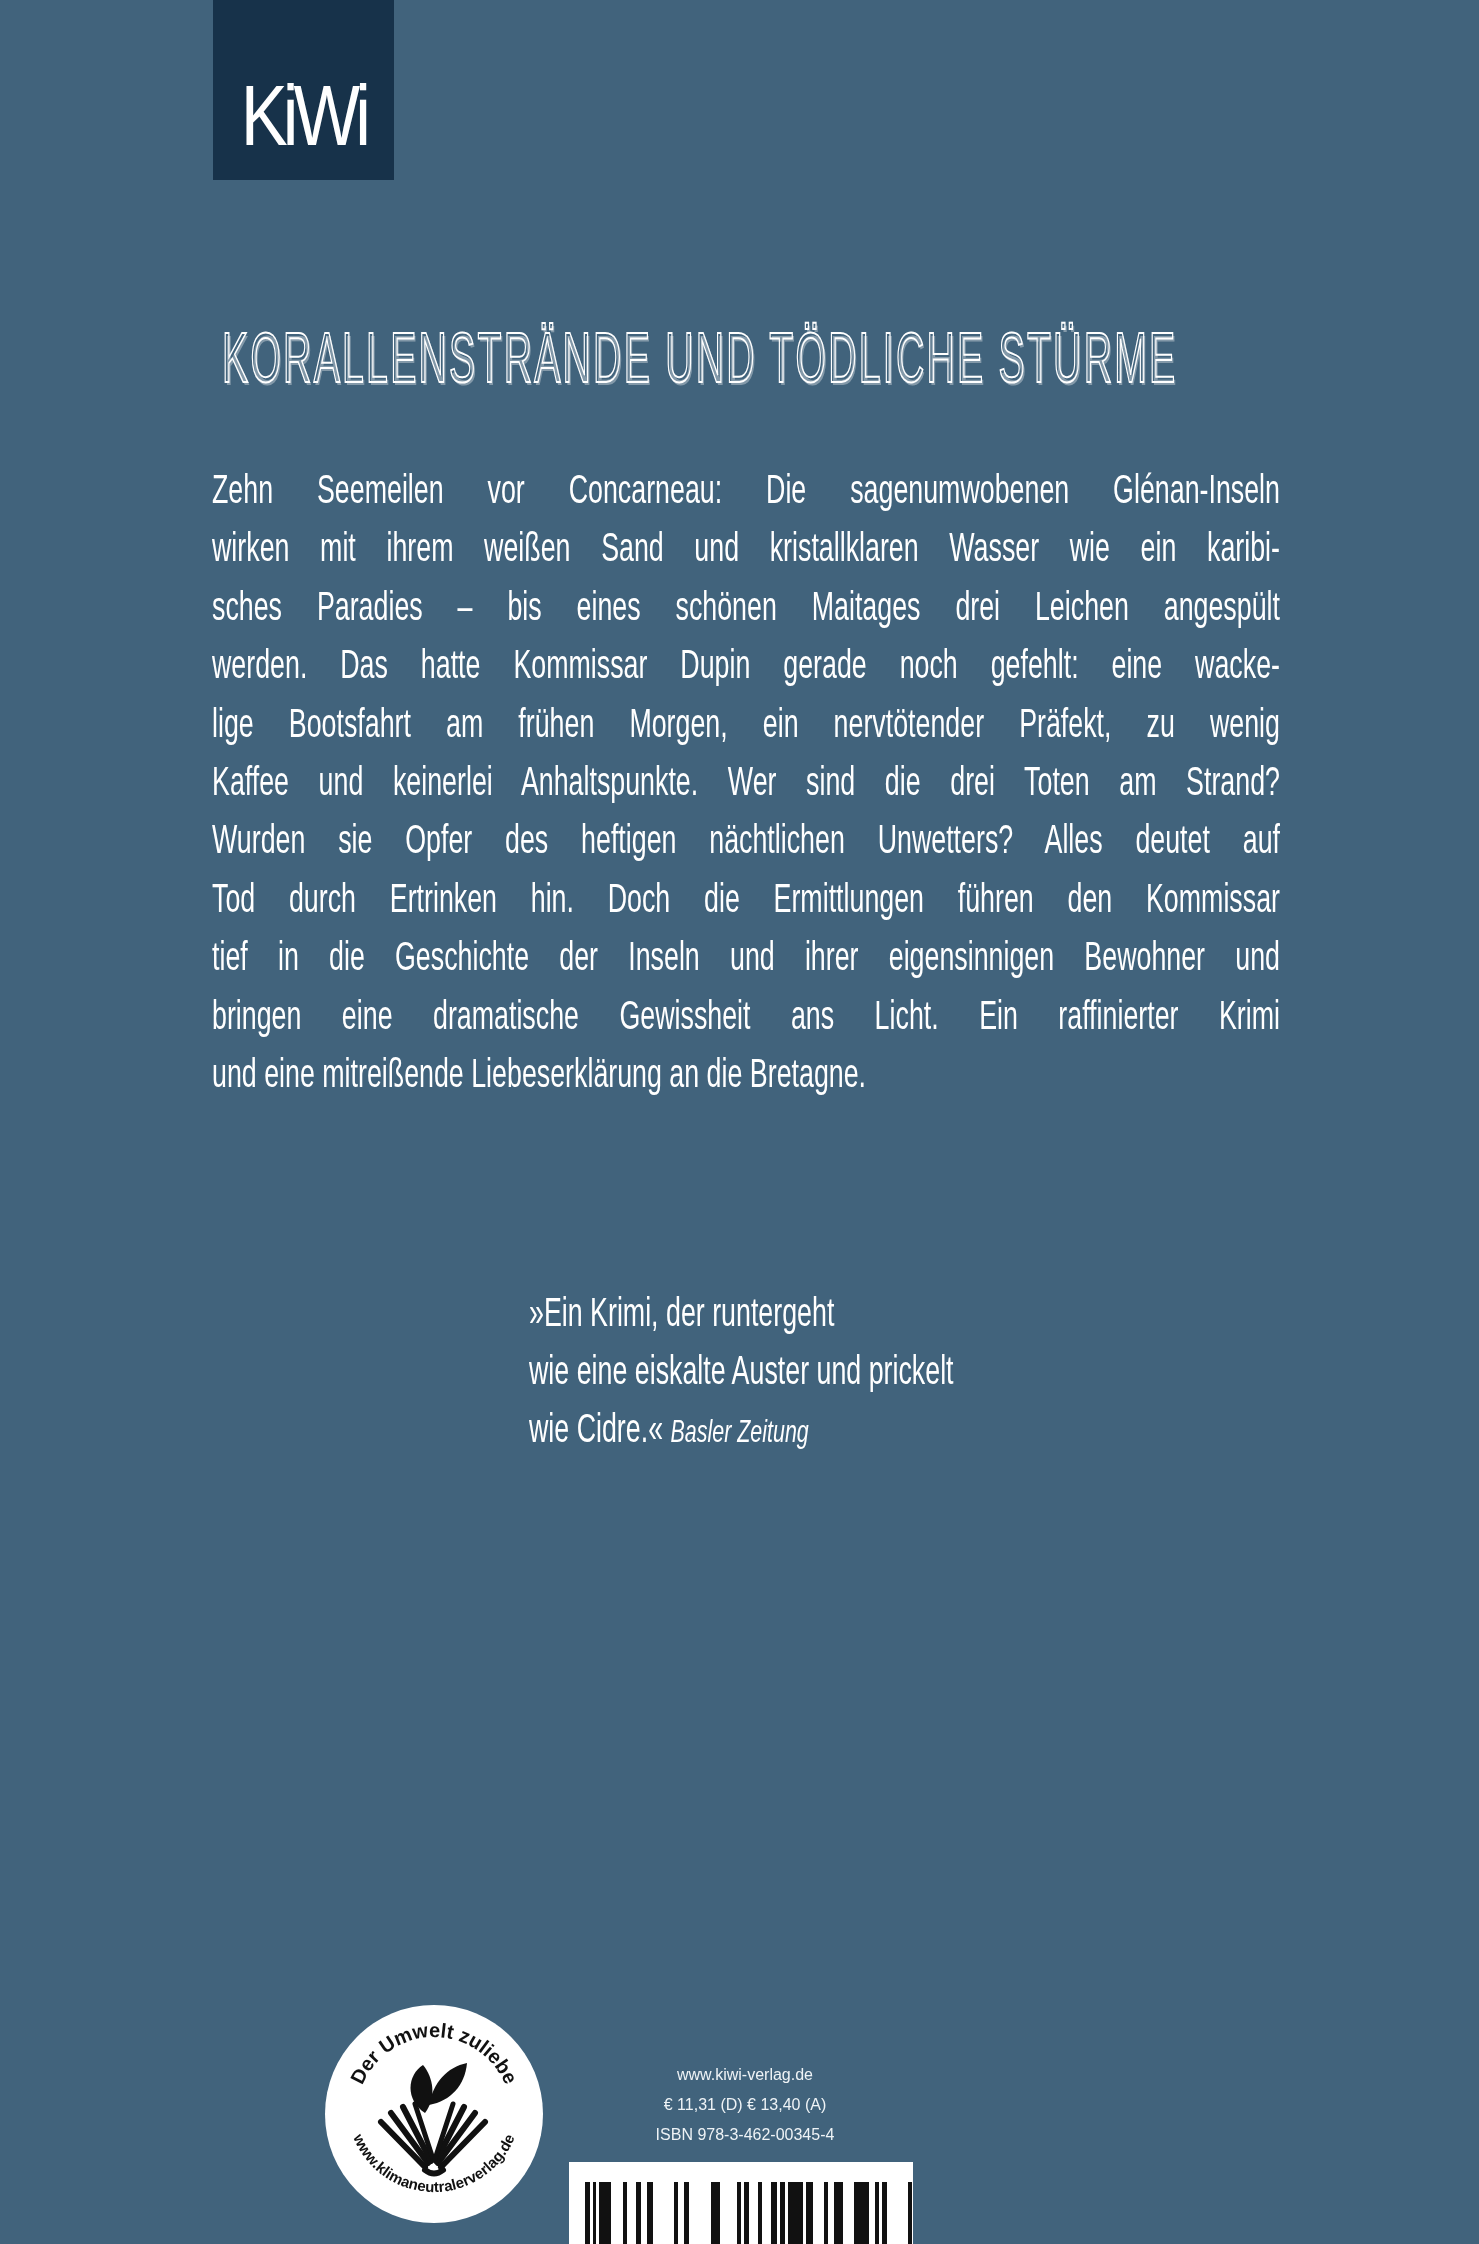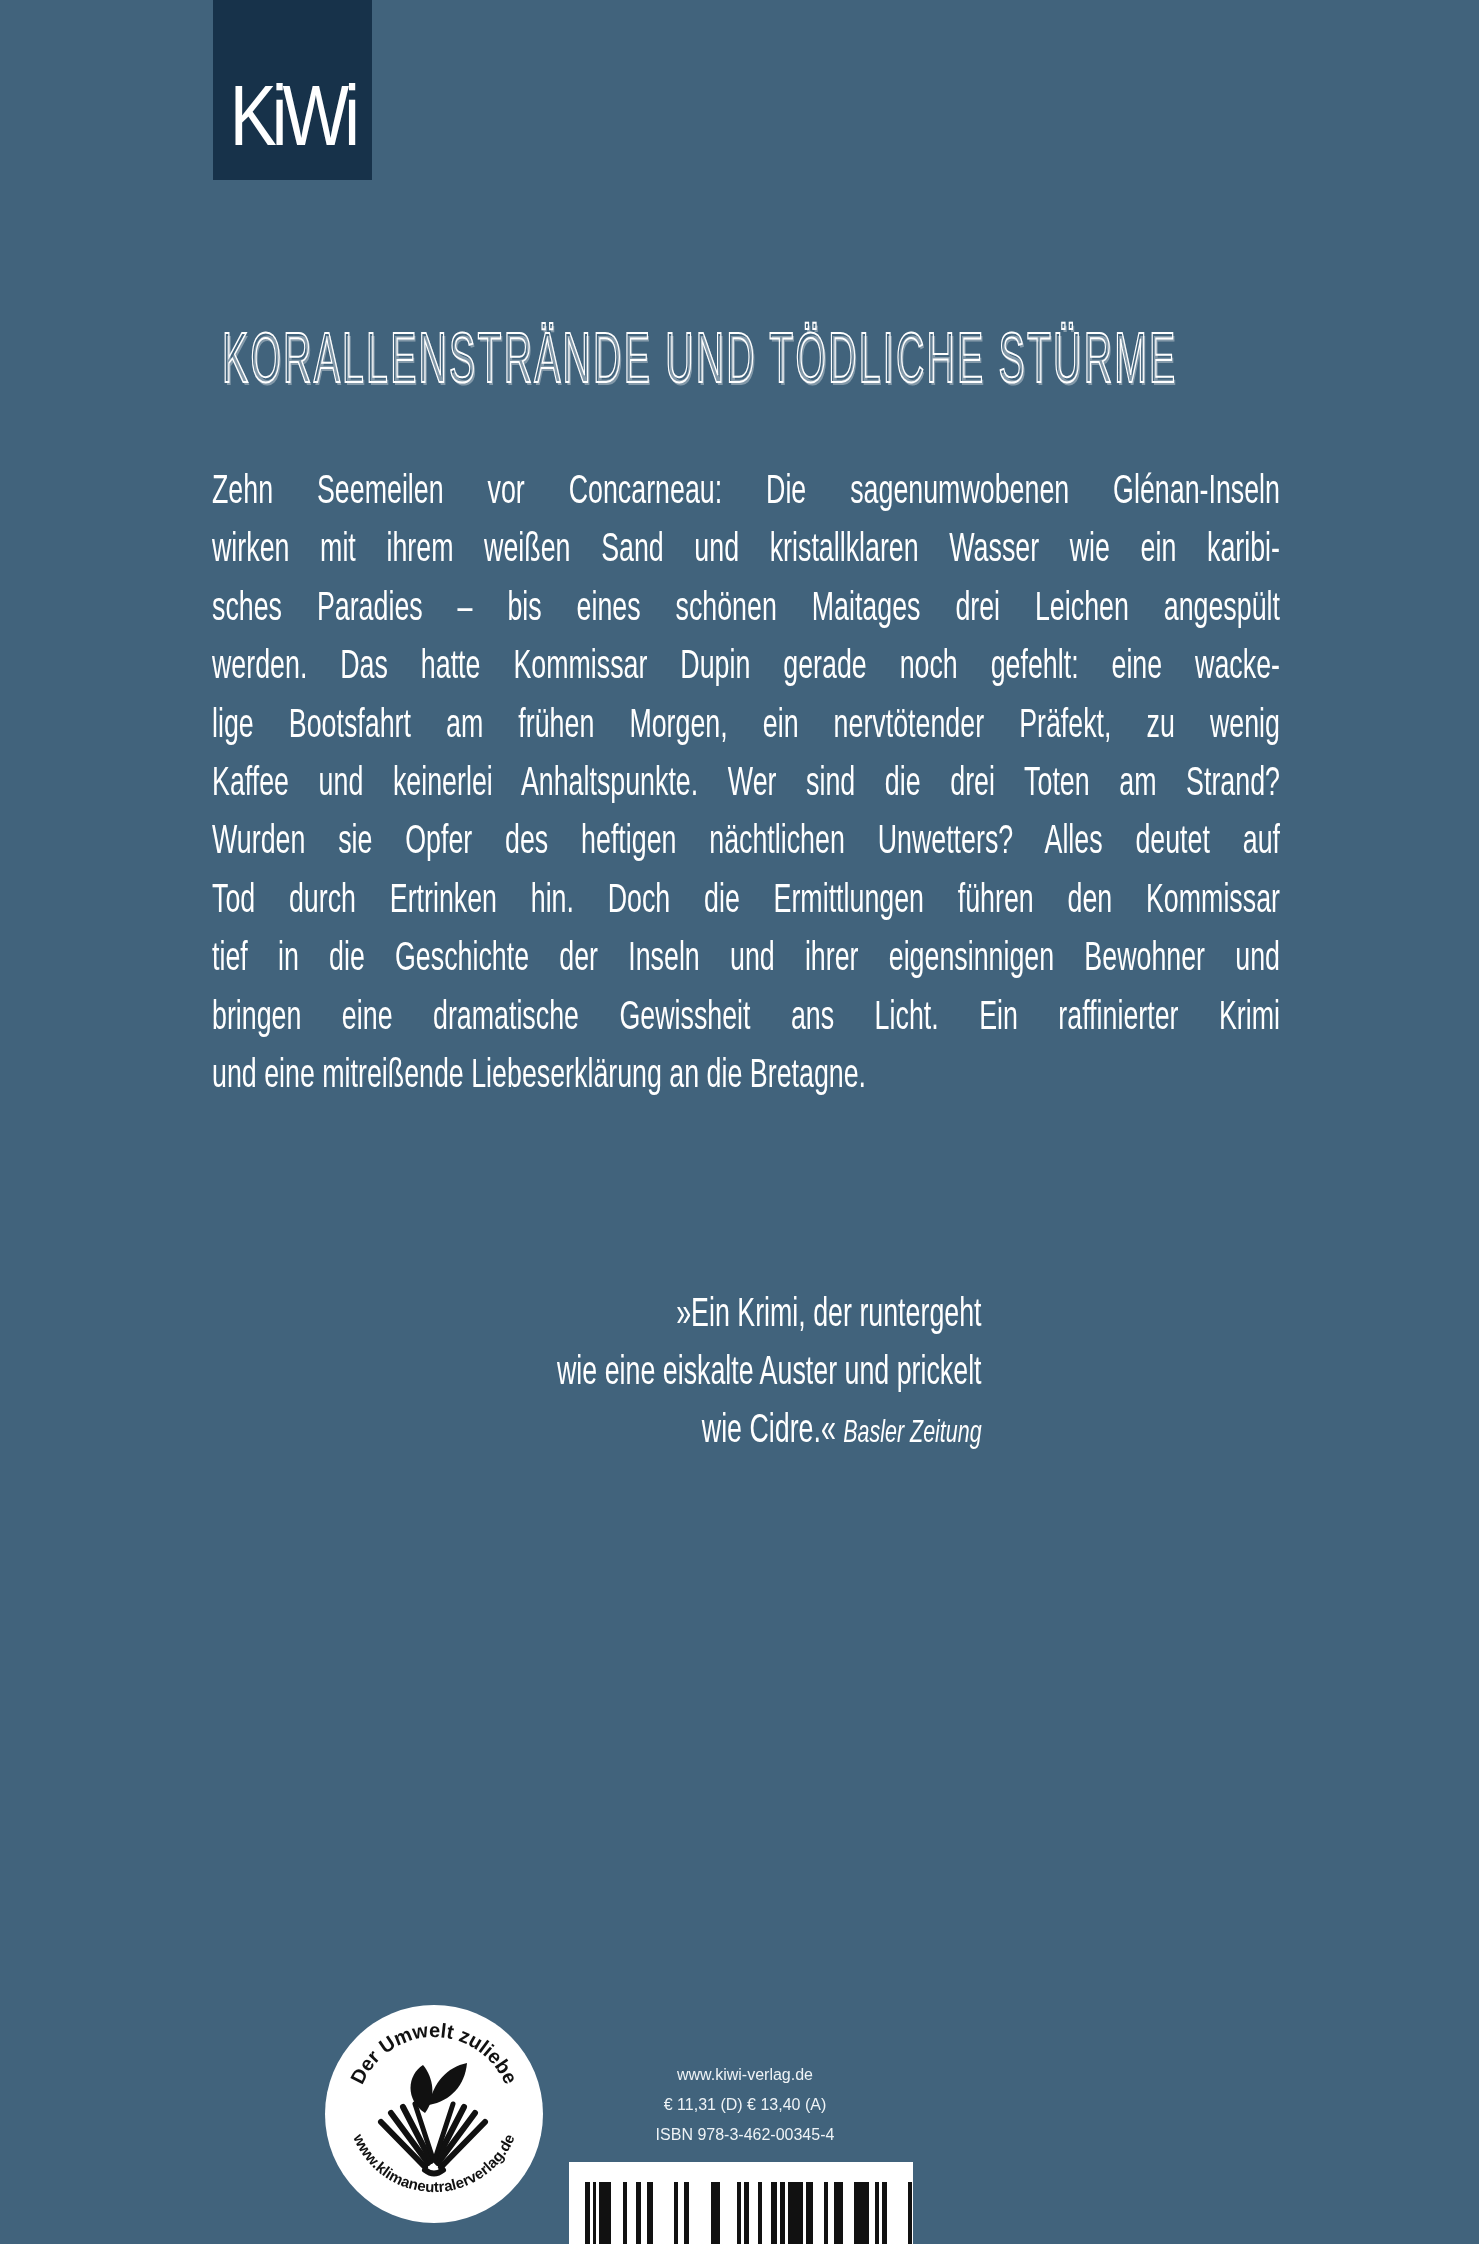--- a/index.html
+++ b/index.html
@@ -2,21 +2,21 @@
 <html><head>
   <meta charset="utf-8">
   <style>
     html, body { margin: 0; padding: 0; }
     body {
       width: 1479px; height: 2244px; overflow: hidden;
       background: #41637c; position: relative;
       font-family: "Liberation Sans", sans-serif; color: #ffffff;
     }
     .logo {
-      position: absolute; left: 213px; top: 0; width: 159px; height: 180px;
+      position: absolute; left: 213px; top: 0; width: 181px; height: 180px;
       background: #17324a; display: flex; align-items: flex-end; justify-content: center;
       box-sizing: border-box; padding-bottom: 22px;
     }
     .logo span {
       font-family: "Liberation Sans", sans-serif; font-size: 86px; line-height: 1;
       letter-spacing: -6px; color: #ffffff; transform: scaleX(0.82); display: inline-block;
     }
     .headline {
       position: absolute; left: 222px; top: 318px; width: 1050px; height: 80px;
       font-family: "Liberation Sans", sans-serif; font-size: 70px; line-height: 80px;
@@ -28,22 +28,22 @@
     .blurb {
       position: absolute; left: 212px; top: 460px; width: 1068px;
       font-family: "Liberation Sans", sans-serif; font-size: 40px; line-height: 58.4px;
     }
     .blurb .line {
       display: block; white-space: nowrap; transform-origin: left top; transform: scaleX(0.67);
       width: 1594px; text-align: justify; text-align-last: justify;
     }
     .blurb .line.last { text-align-last: left; }
     .quote {
-      position: absolute; left: 557px; top: 1283px;
-      font-family: "Liberation Sans", sans-serif; font-size: 40px; line-height: 58px; text-align: right;
+      position: absolute; left: 529px; top: 1283px;
+      font-family: "Liberation Sans", sans-serif; font-size: 40px; line-height: 58px;
     }
     .quote .line { display: block; white-space: nowrap; transform-origin: left top; transform: scaleX(0.67); }
     .quote .source { font-style: italic; font-size: 32px; }
     .seal {
       position: absolute; left: 325px; top: 2005px; width: 218px; height: 218px;
       border-radius: 50%; background: #ffffff;
     }
     .seal svg { width: 100%; height: 100%; display: block; }
     .pubinfo {
       position: absolute; left: 600px; top: 2060px; width: 290px; text-align: center;

